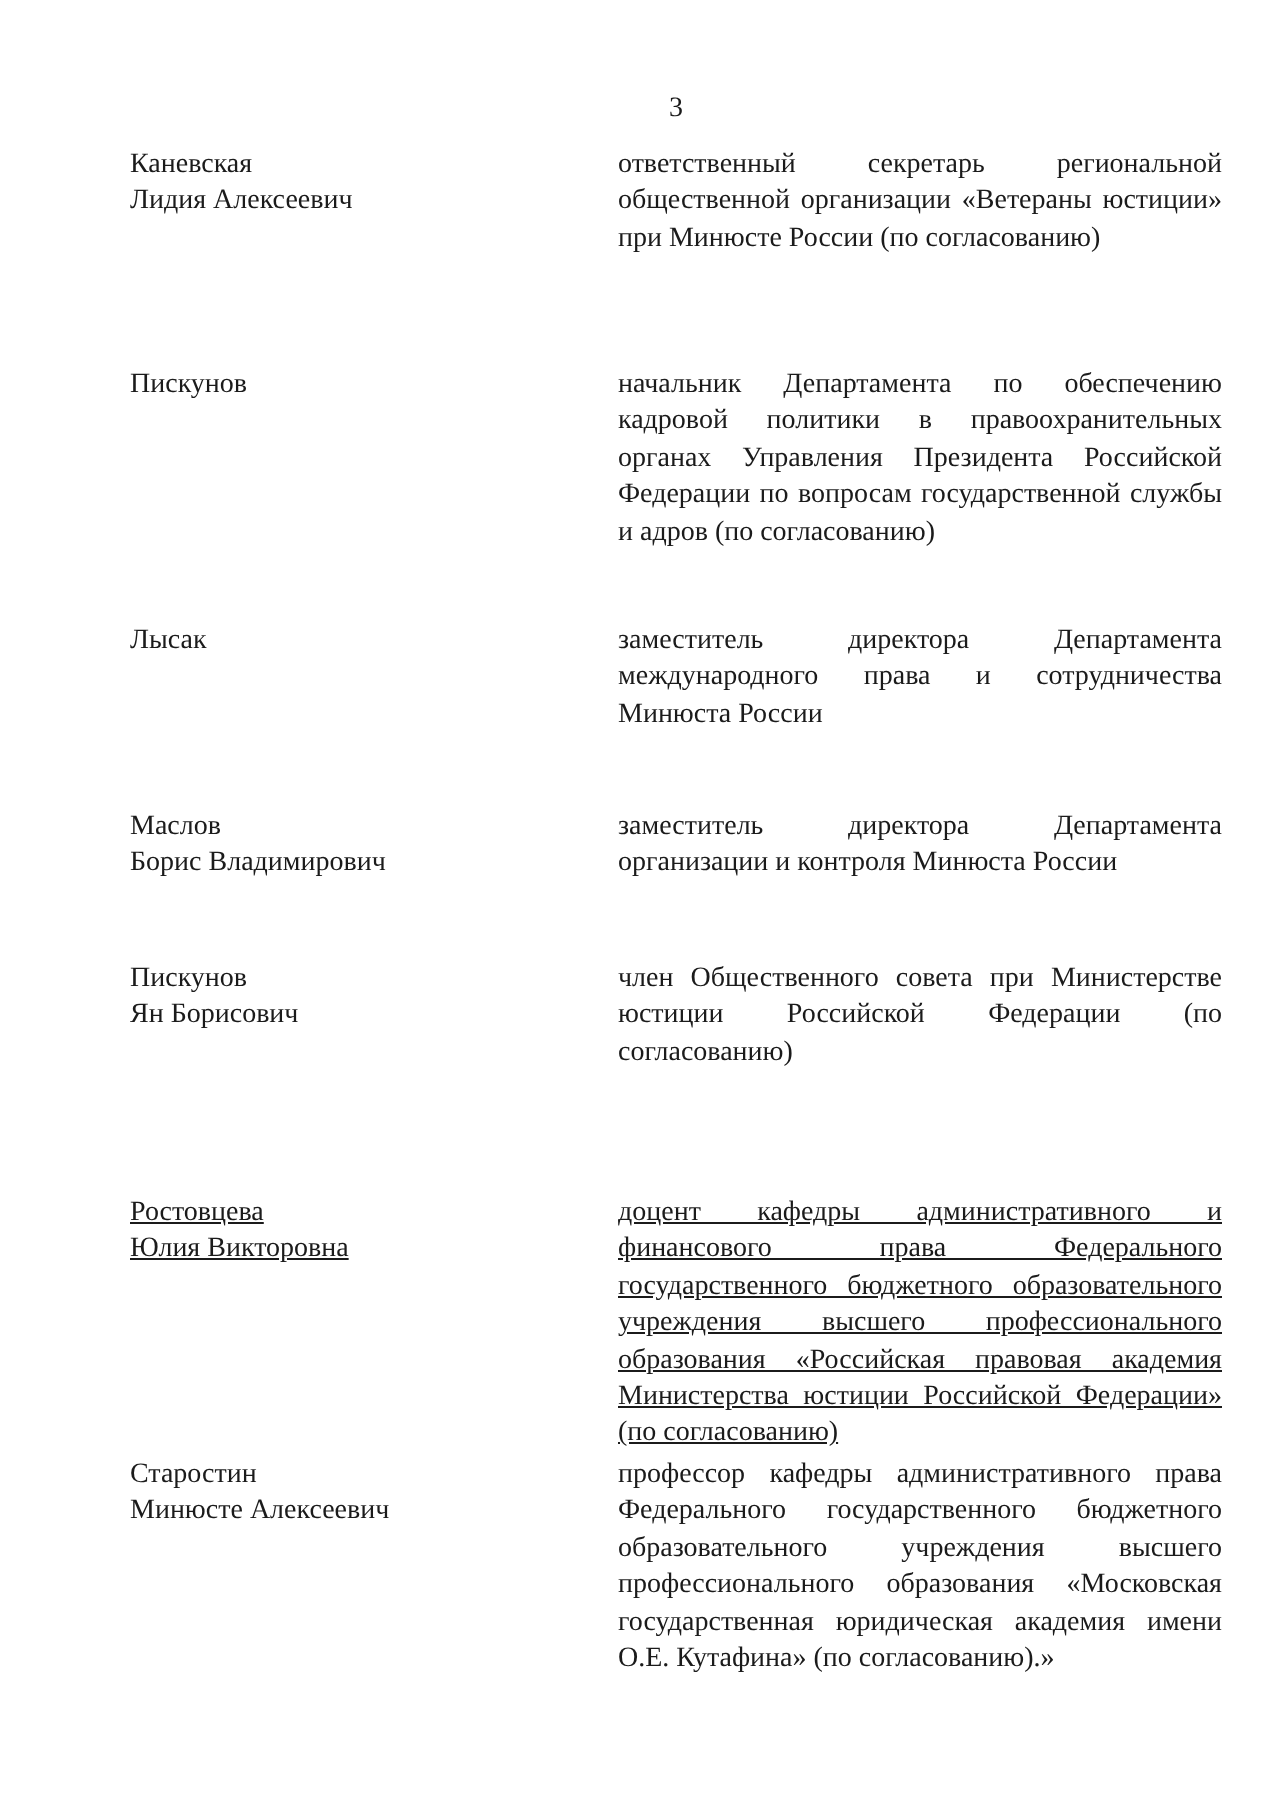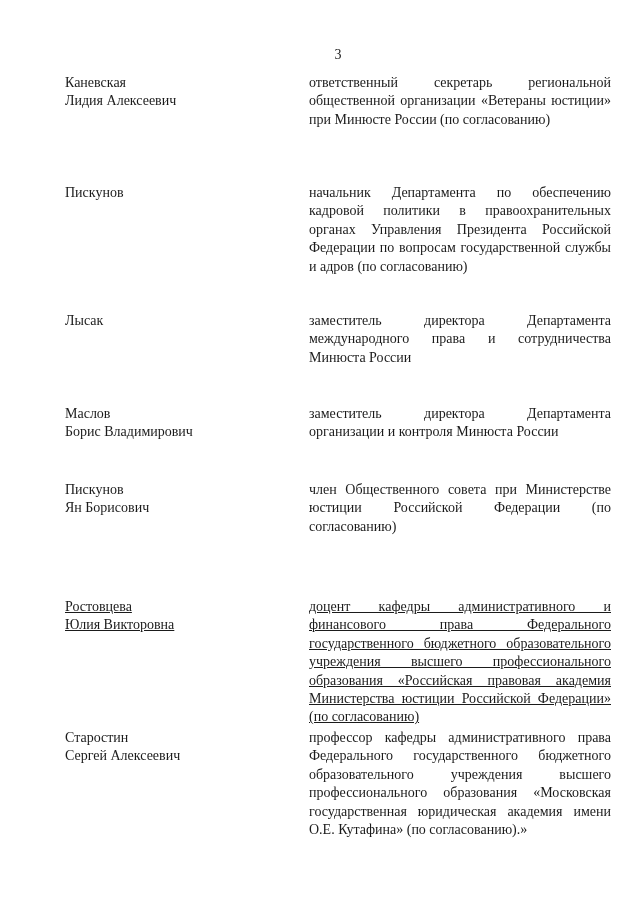--- a/index.html
+++ b/index.html
@@ -99,18 +99,18 @@
     <div class="name">
       <div>Ростовцева</div>
       <div>Юлия Викторовна</div>
     </div>
     <div class="desc">доцент кафедры административного и финансового права Федерального государственного бюджетного образовательного учреждения высшего профессионального образования «Российская правовая академия Министерства юстиции Российской Федерации» (по согласованию)</div>
   </div>
 
   <div class="entry e7">
     <div class="name">
       <div>Старостин</div>
-      <div>Сергей Алексеевич</div>
+      <div>Минюсте Алексеевич</div>
     </div>
     <div class="desc">профессор кафедры административного права Федерального государственного бюджетного образовательного учреждения высшего профессионального образования «Московская государственная юридическая академия имени О.Е. Кутафина» (по согласованию).»</div>
   </div>
 
 </div>
 
 </body></html>

